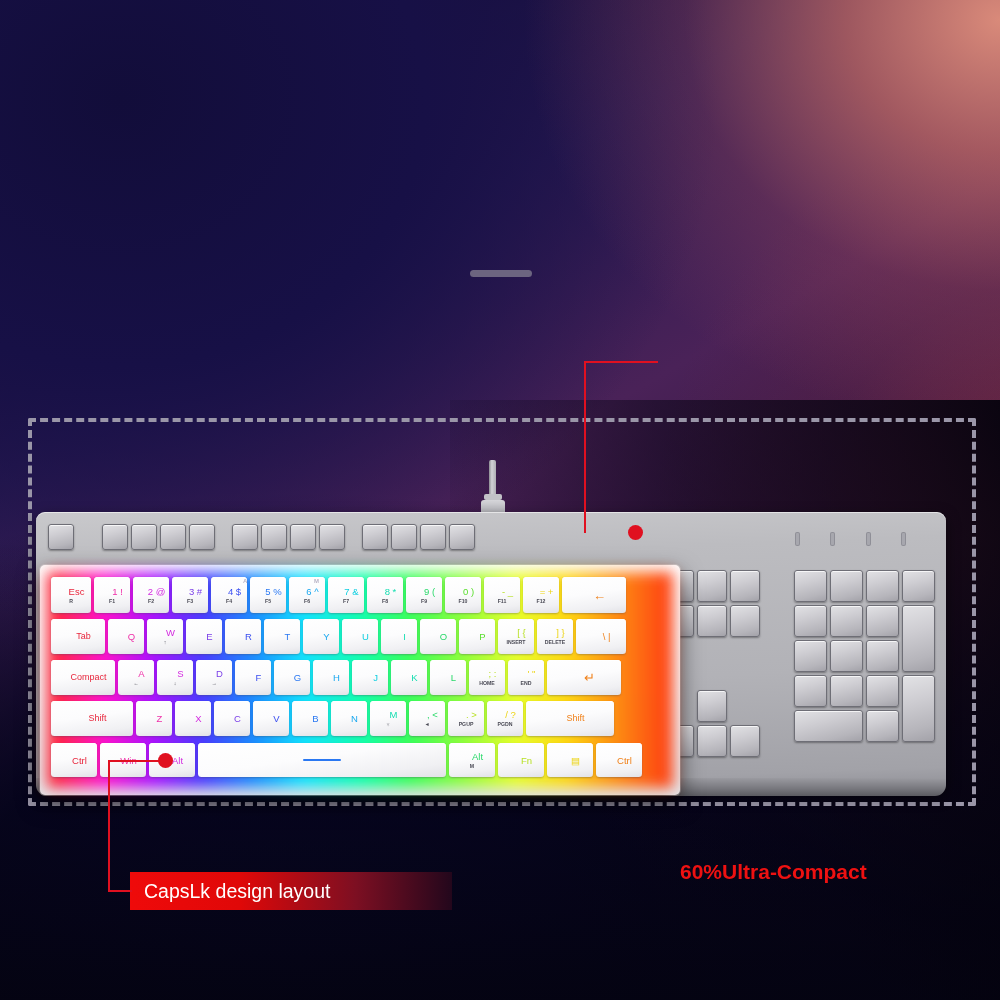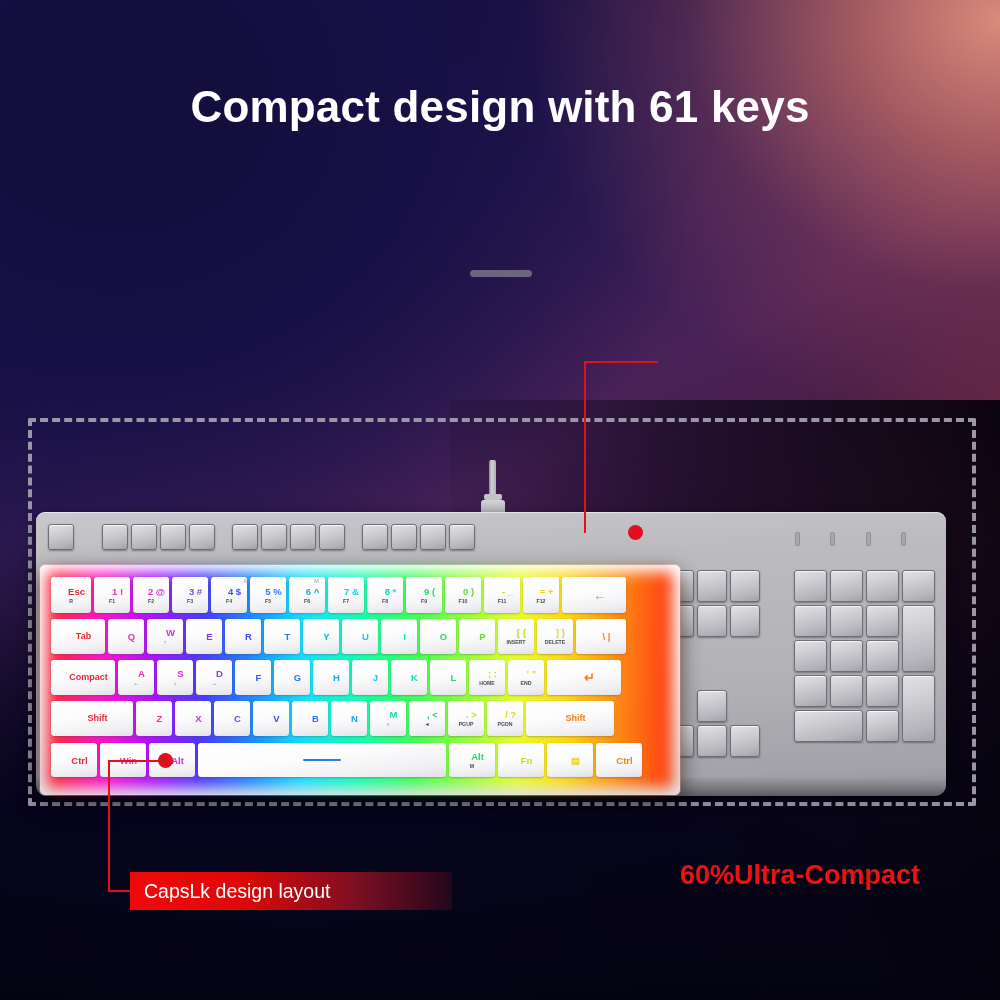--- a/index.html
+++ b/index.html
@@ -117,21 +117,21 @@
   .key {
     position:absolute;
     background:linear-gradient(172deg,#ffffff 0%,#fcfcfd 45%,#f0f0f3 80%,#e2e2e7 100%);
     border-radius:3.5px;
     box-shadow:0 1px 2px rgba(70,70,90,.35), inset 0 1px 0 #fff;
     display:flex; flex-direction:column;
     align-items:center; justify-content:center;
     overflow:hidden;
   }
   .key .main {
-    font-size:9.5px; font-weight:bold; line-height:11px;
+    font-size:9.5px; font-weight:normal; line-height:11px;
     white-space:nowrap;
     margin-left:11px;
   }
   .key .sub {
     font-size:5.2px; font-weight:bold; line-height:7px;
     color:#4a4a55; margin-top:1px; white-space:nowrap;
   }
   .key.wide .main { font-size:9px; }
   .key .main.big { font-size:13px; }
 
@@ -154,34 +154,33 @@
     left:130px; top:872px; width:322px;
     background:linear-gradient(90deg,#ef0a0a 0%,#e00808 34%,#7d0f22 70%,#23071c 100%);
   }
   .leader { position:absolute; background:#e01020; }
   .dot {
     position:absolute; width:15px; height:15px; border-radius:50%;
     background:#e01020;
   }
   .ultra {
     position:absolute; left:680px; top:860px;
-    font-size:27px; font-weight:bold; color:#ee1111;
+    font-size:21px; font-weight:bold; color:#ee1111;
     white-space:nowrap;
   }
 </style>
 </head>
 <body>
 
 <div id="stage">
 
   <div class="bg-base"></div>
   <div class="bg-darkbottom"></div>
   <div class="bg-darkright"></div>
 
-  <div class="title">Compact design with 61 keys</div>
   <div class="subtitle">
   </div>
   <div class="divider"></div>
 
   <div class="dashed-frame"></div>
 
   <div class="cable"></div>
   <div class="cable-collar"></div>
   <div class="cable-plug"></div>
   <div class="fullkb"></div>

